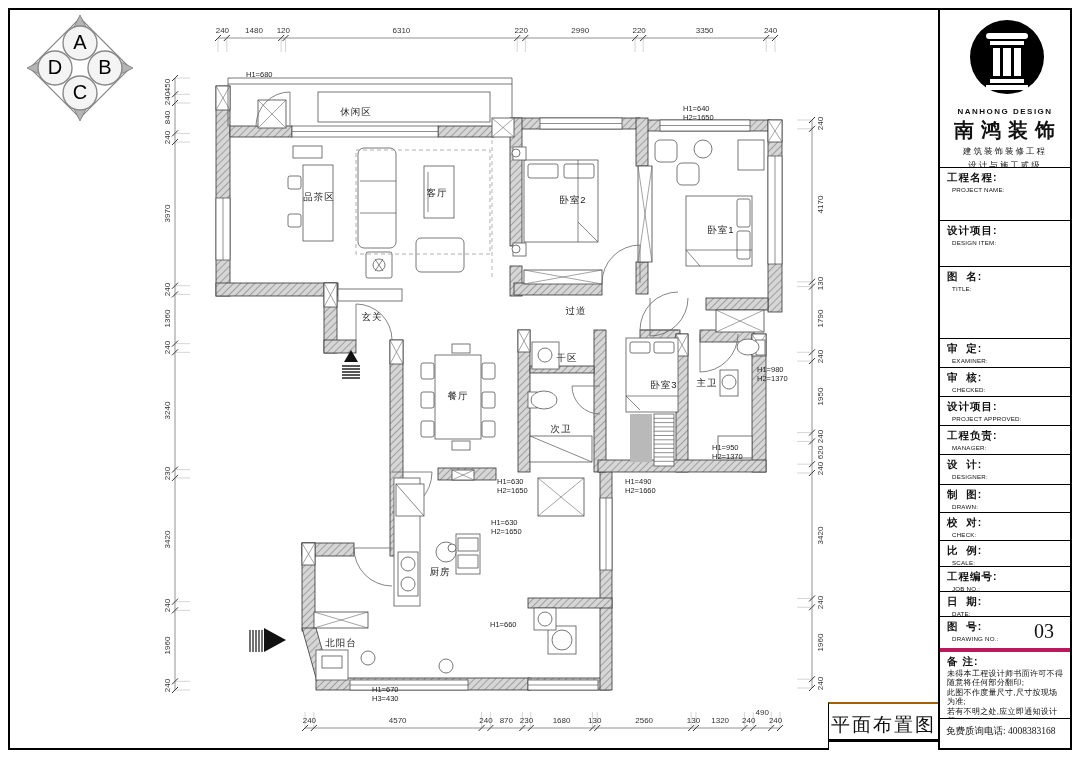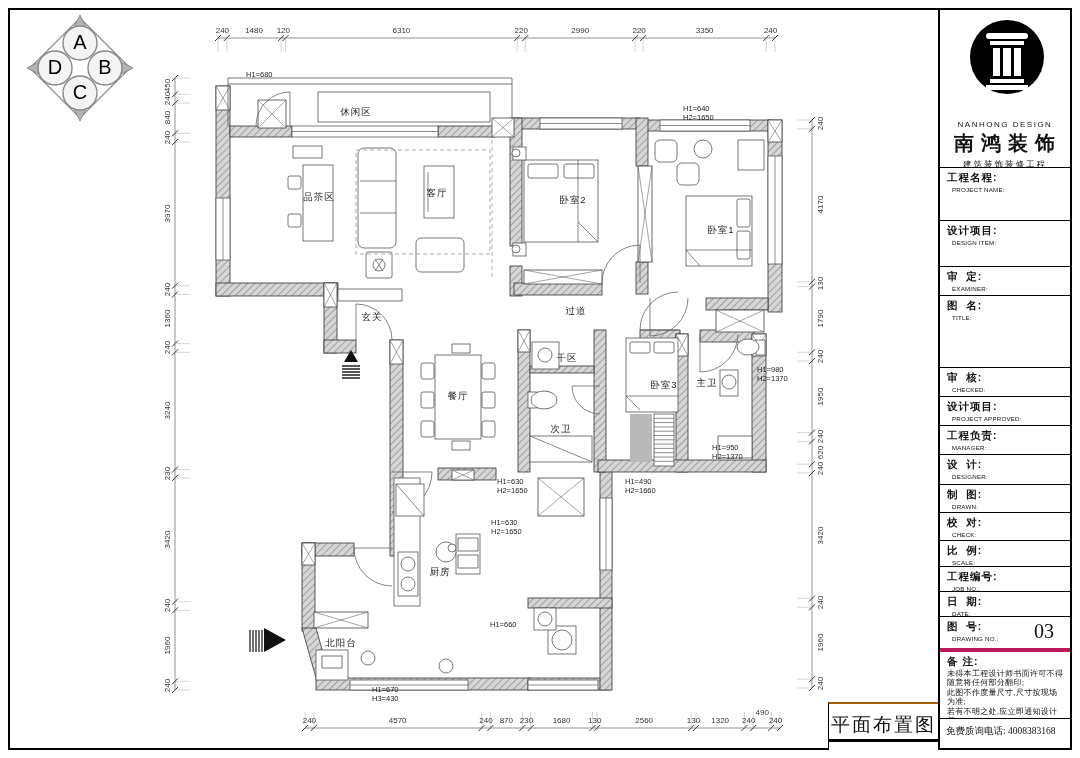--- a/index.html
+++ b/index.html
@@ -15,21 +15,21 @@
   .dim{position:absolute;font-size:8px;color:#333;text-align:center;width:56px;white-space:nowrap;}
   .dim.side{width:50px;}
   
   .compass{position:absolute;left:24px;top:12px;width:112px;height:112px;}
   .cl{position:absolute;font-size:20px;color:#000;transform:translate(-50%,-52%);}
   
   .tb{position:absolute;left:938px;top:8px;width:134px;height:742px;box-sizing:border-box;
       border-left:2px solid #000;border-top:2px solid #000;border-bottom:2px solid #000;
       border-right:2px solid #000;background:#fff;}
   .tb-logo{height:157px;text-align:center;overflow:hidden;}
-  .tb-brand-en{font-size:8px;font-weight:normal;letter-spacing:1.5px;margin-top:14px;}
+  .tb-brand-en{font-size:8px;font-weight:bold;letter-spacing:1.5px;margin-top:1px;}
   .tb-brand-cn{font-size:20px;font-weight:bold;letter-spacing:7px;margin-top:1px;margin-left:6px;}
   .tb-sub{font-size:8.5px;letter-spacing:2px;margin-top:2px;}
   .tb-row{border-top:1px solid #000;box-sizing:border-box;padding:3px 0 0 7px;position:relative;overflow:hidden;}
   .tb-cn{font-size:10.5px;font-weight:bold;letter-spacing:1px;white-space:pre;}
   .tb-en{font-size:6.2px;margin-top:1px;padding-left:5px;letter-spacing:0.2px;white-space:nowrap;}
   .tb-val{position:absolute;right:16px;top:3px;font-family:"Liberation Serif",serif;font-size:20px;}
   .tb-notes{border-top:4px solid #be185d;box-sizing:border-box;padding:3px 4px 0 7px;height:70px;overflow:hidden;}
   .tb-note-line{font-size:8px;line-height:1.18;letter-spacing:0.3px;}
   .tb-phone{border-top:1px solid #000;box-sizing:border-box;padding:6px 0 0 6px;
             font-family:"Liberation Serif",serif;font-size:9.5px;height:31px;}
@@ -528,27 +528,27 @@
     </div>
     <div id="tb-fields">
         <div class="tb-row" style="height: 53px;">
           <div class="tb-cn">工程名程:</div>
           <div class="tb-en">PROJECT NAME:</div>
         </div>
         <div class="tb-row" style="height: 46px;">
           <div class="tb-cn">设计项目:</div>
           <div class="tb-en">DESIGN ITEM:</div>
         </div>
+        <div class="tb-row" style="height: 72px;">
+          <div class="tb-cn">图  名:</div>
+          <div class="tb-en">TITLE:</div>
+        </div>
         <div class="tb-row" style="height: 29px;">
           <div class="tb-cn">审  定:</div>
           <div class="tb-en">EXAMINER:</div>
-        </div>
-        <div class="tb-row" style="height: 72px;">
-          <div class="tb-cn">图  名:</div>
-          <div class="tb-en">TITLE:</div>
         </div>
         <div class="tb-row" style="height: 29px;">
           <div class="tb-cn">审  核:</div>
           <div class="tb-en">CHECKED:</div>
         </div>
         <div class="tb-row" style="height: 29px;">
           <div class="tb-cn">设计项目:</div>
           <div class="tb-en">PROJECT APPROVED:</div>
         </div>
         <div class="tb-row" style="height: 29px;">

